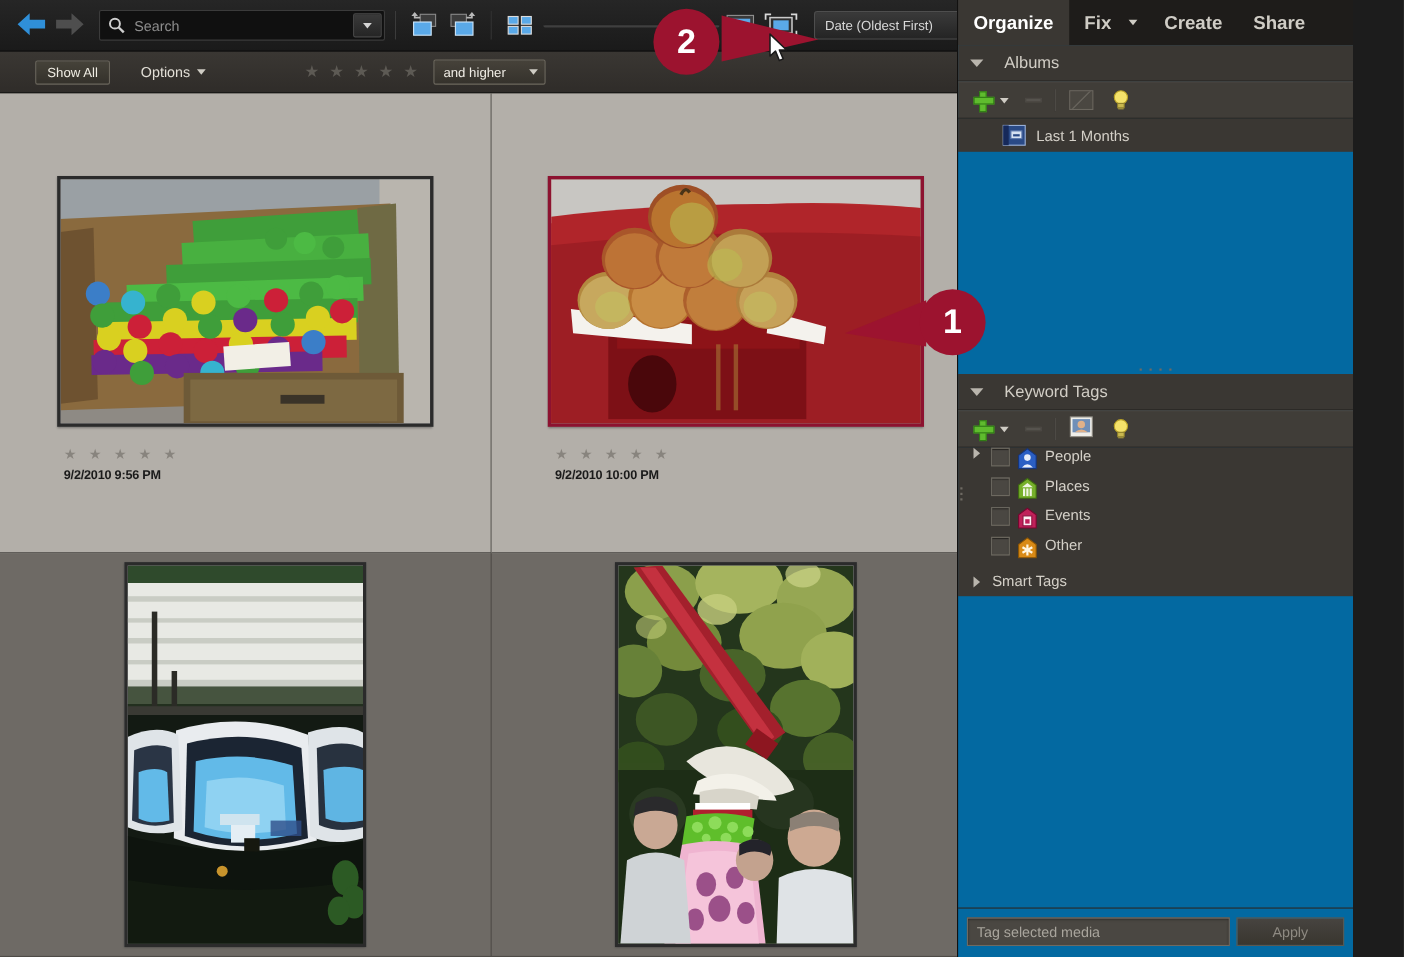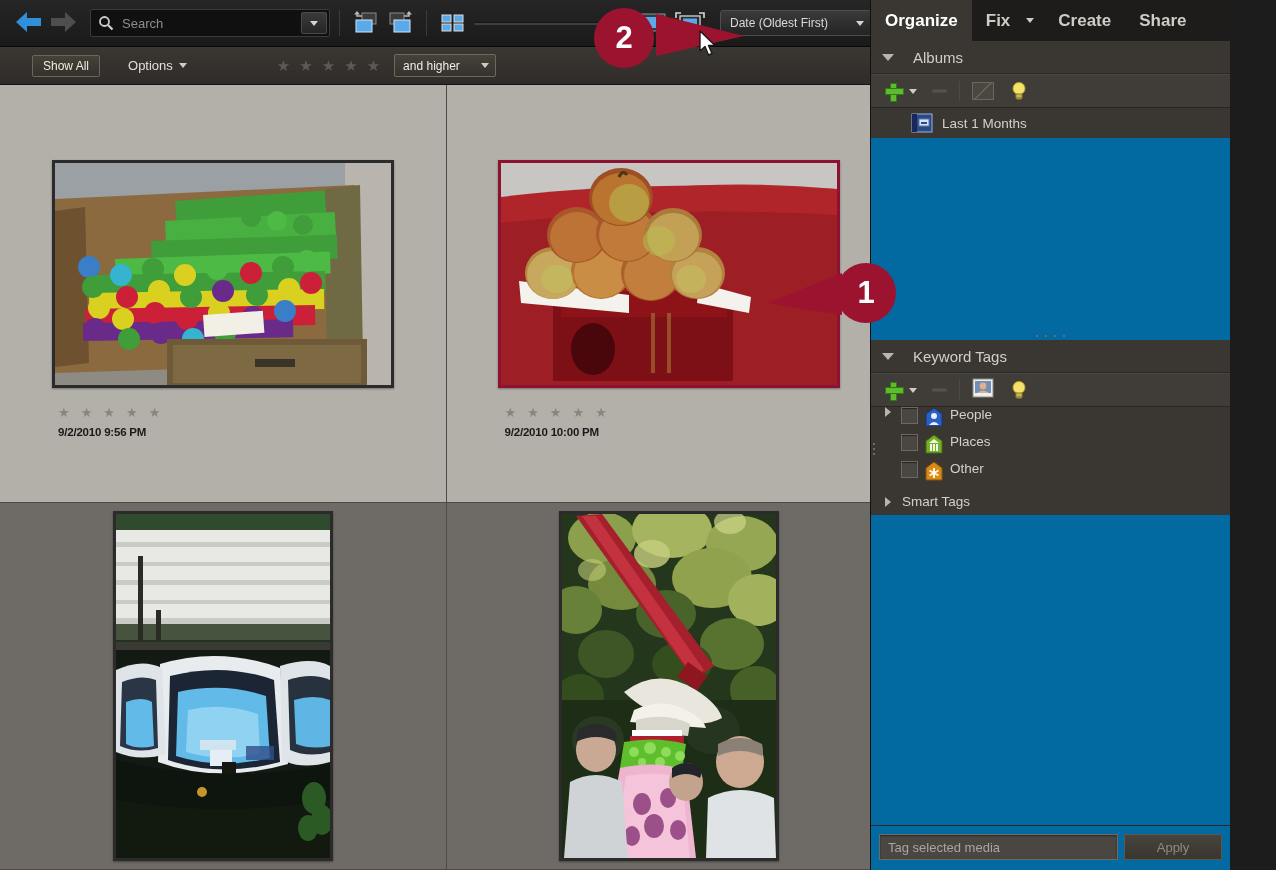--- a/index.html
+++ b/index.html
@@ -16,21 +16,21 @@
   .toolbar {
     position: absolute; left: 0; top: 0; width: 916px; height: 47px;
     background: linear-gradient(#262626, #1a1a1a);
     border-bottom: 1px solid #090909;
     display: flex; align-items: center;
   }
   .nav-arrow { width: 30px; height: 26px; margin-left: 14px; position: relative; cursor: pointer; }
   .nav-arrow svg { display: block; }
 
   .search-box {
-    margin-left: 12px; width: 240px; height: 28px;
+    margin-left: 12px; width: 260px; height: 28px;
     background: #101010; border: 1px solid #3b3b3b; border-radius: 2px;
     display: flex; align-items: center; position: relative;
   }
   .search-icon { margin-left: 7px; width: 16px; height: 16px; }
   .search-text { margin-left: 8px; color: #8d8d8d; font-size: 13px; }
   .search-drop {
     position: absolute; right: 2px; top: 2px; width: 26px; height: 22px;
     background: linear-gradient(#3a3a3a, #252525); border: 1px solid #4a4a4a;
     border-radius: 2px; display: flex; align-items: center; justify-content: center;
     cursor: pointer;
@@ -701,20 +701,32 @@
             <path d="M9 1 L17 7 L17 19 L1 19 L1 7 Z" fill="#76b02a" stroke="#3e6a12"></path>
             <path d="M4 9 L9 5 L14 9 Z" fill="#f0f6e4"></path>
             <rect x="5" y="10" width="2" height="7" fill="#f0f6e4"></rect>
             <rect x="8" y="10" width="2" height="7" fill="#f0f6e4"></rect>
             <rect x="11" y="10" width="2" height="7" fill="#f0f6e4"></rect>
           </svg>
         </span>
         <span class="kw-label">Places</span>
       </div>
 
+      <div class="kw-row">
+        <span class="kw-expander"></span>
+        <span class="kw-check"></span>
+        <span class="kw-tag">
+          <svg width="18" height="20" viewBox="0 0 18 20">
+            <path d="M9 1 L17 7 L17 19 L1 19 L1 7 Z" fill="#c0215a" stroke="#74072f"></path>
+            <rect x="5" y="8" width="8" height="9" fill="#fdeff4" stroke="#8d1540"></rect>
+            <rect x="7" y="11" width="4" height="4" fill="#c0215a"></rect>
+          </svg>
+        </span>
+        <span class="kw-label">Events</span>
+      </div>
 
       <div class="kw-row">
         <span class="kw-expander"></span>
         <span class="kw-check"></span>
         <span class="kw-tag">
           <svg width="18" height="20" viewBox="0 0 18 20">
             <path d="M9 1 L17 7 L17 19 L1 19 L1 7 Z" fill="#d98a16" stroke="#8a5406"></path>
             <g stroke="#fff5e0" stroke-width="2">
               <line x1="9" y1="7" x2="9" y2="17"></line>
               <line x1="4.5" y1="9.5" x2="13.5" y2="14.5"></line>

